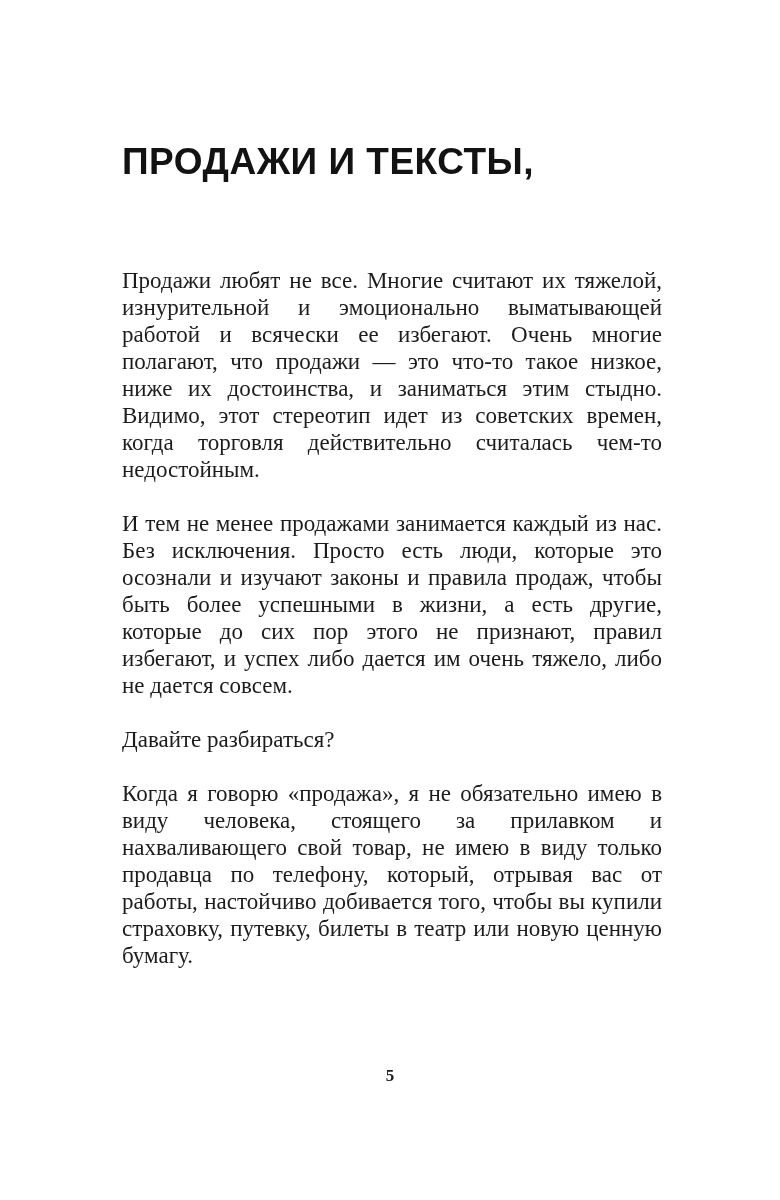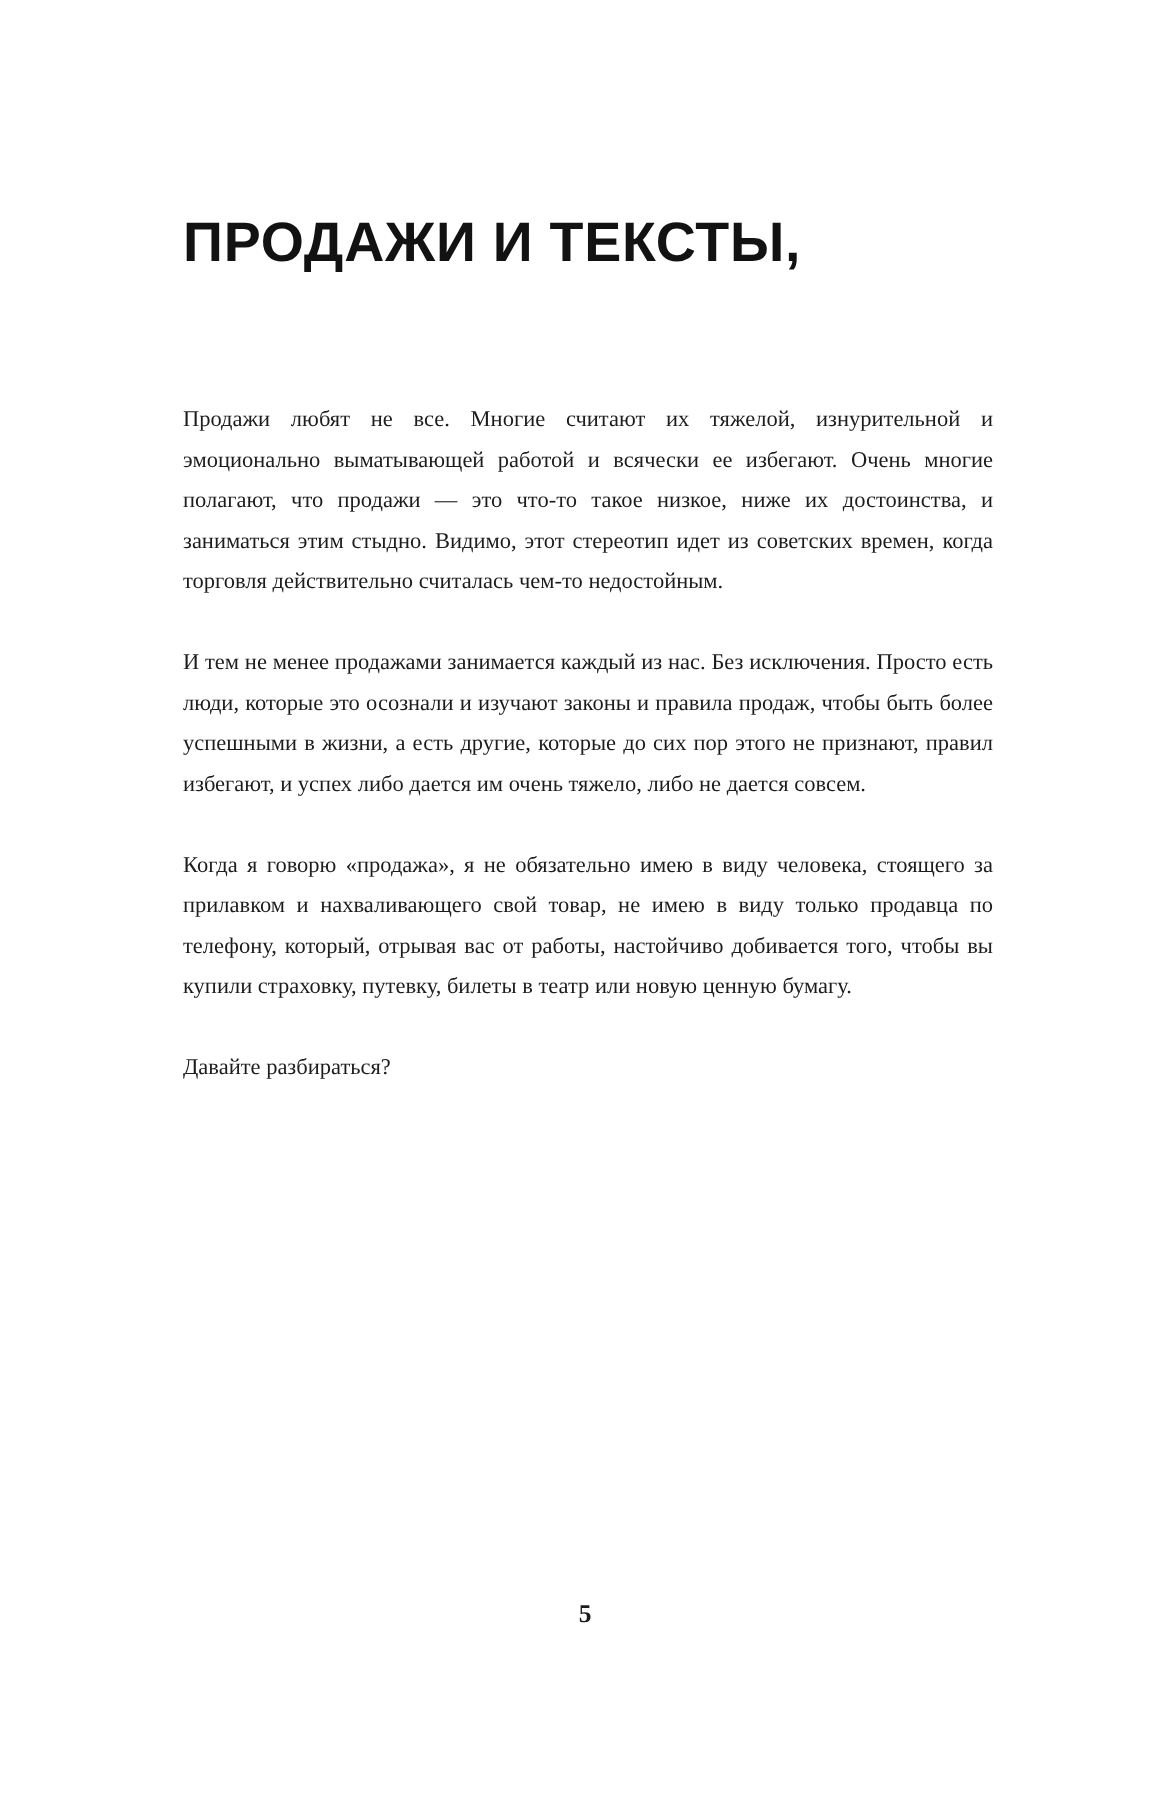--- a/index.html
+++ b/index.html
@@ -25,21 +25,21 @@
     letter-spacing: 0.5px;
     color: #121212;
     text-transform: uppercase;
   }
   .chapter-title .title-line {
     display: block;
     white-space: nowrap;
   }
   .body-text p {
     font-family: "Liberation Serif", "DejaVu Serif", serif;
-    font-size: 15px;
+    font-size: 23px;
     line-height: 27px;
     color: #1c1c1c;
     text-align: justify;
     margin: 0 0 27px 0;
     hyphens: auto;
     -webkit-hyphens: auto;
   }
   .page-footer {
     position: absolute;
     left: 0;
@@ -57,19 +57,19 @@
 
 <div class="page" lang="ru">
 
   <h1 class="chapter-title">
     <span class="title-line">ПРОДАЖИ И ТЕКСТЫ,</span>
   </h1>
 
   <div class="body-text">
     <p>Продажи любят не все. Многие считают их тяжелой, изнурительной и эмоционально выматывающей работой и всячески ее избегают. Очень многие полагают, что продажи — это что-то такое низкое, ниже их достоинства, и заниматься этим стыдно. Видимо, этот стереотип идет из советских времен, когда торговля действительно считалась чем-то недостойным.</p>
     <p>И тем не менее продажами занимается каждый из нас. Без исключения. Просто есть люди, которые это осознали и изучают законы и правила продаж, чтобы быть более успешными в жизни, а есть другие, которые до сих пор этого не признают, правил избегают, и успех либо дается им очень тяжело, либо не дается совсем.</p>
+    <p>Давайте разбираться?</p>
     <p>Когда я говорю «продажа», я не обязательно имею в виду человека, стоящего за прилавком и нахваливающего свой товар, не имею в виду только продавца по телефону, который, отрывая вас от работы, настойчиво добивается того, чтобы вы купили страховку, путевку, билеты в театр или новую ценную бумагу.</p>
-    <p>Давайте разбираться?</p>
   </div>
 
   <div class="page-footer">5</div>
 
 </div>
 
 </body></html>

